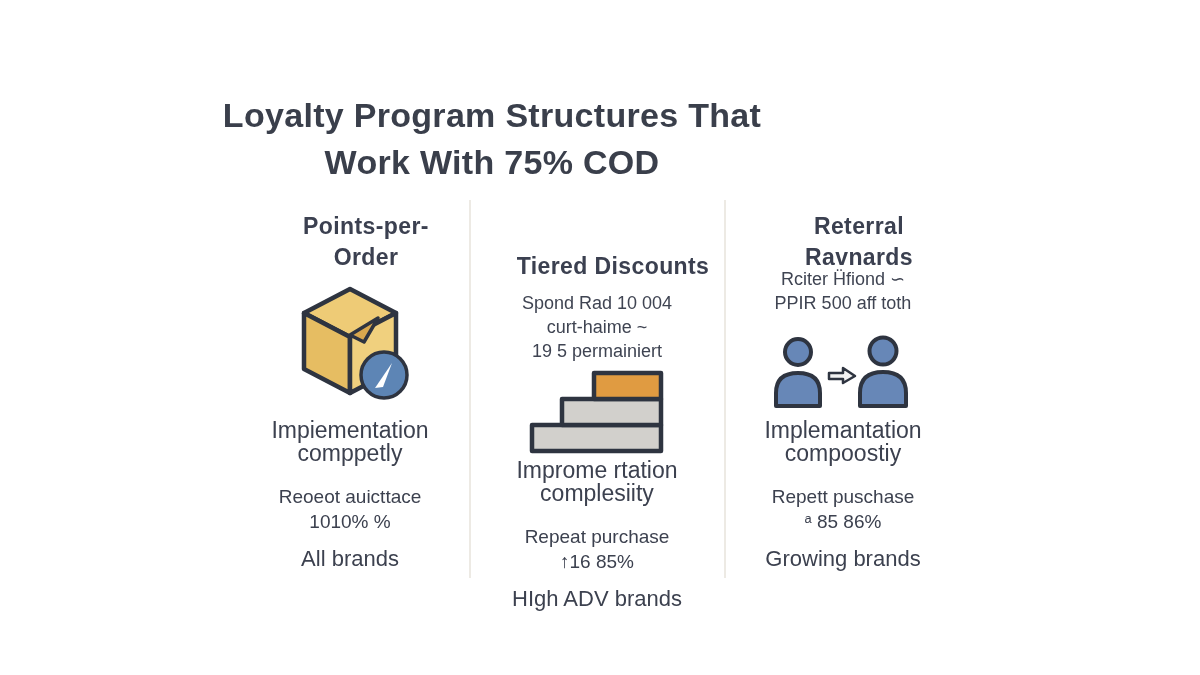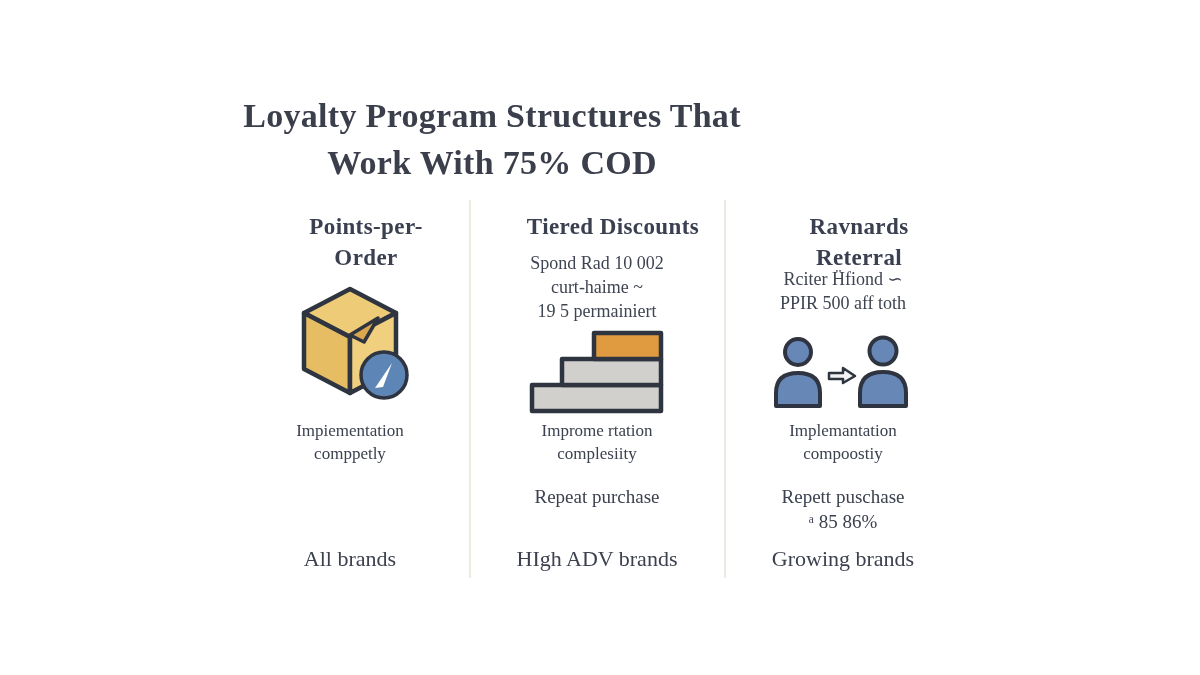--- a/index.html
+++ b/index.html
@@ -1,41 +1,41 @@
 <!DOCTYPE html>
 <html style="--text: #3c414f; --title-text: #3a3f4b; --divider: #edeae4; --outline: #2e3440; --box-tan: #e6bd62; --box-tan-light: #eecb76; --box-tan-lighter: #f0d07e; --box-flap: #d9a84e; --badge-blue: #5d85b5; --step-gray: #d2d0cc; --step-orange: #e09b41; --person-blue: #6787b7; --arrow-white: #f2f2f2;"><head>
 <meta charset="utf-8">
 <style>
   html,body{margin:0;padding:0;background:#ffffff;}
   .canvas{
     position:relative;width:984px;height:675px;background:#ffffff;overflow:hidden;
-    font-family:Liberation Serif, serif;color:#3c414f;
+    font-family:Liberation Sans, sans-serif;color:#3c414f;
   }
   .title{
     position:absolute;top:92px;left:0;width:100%;text-align:center;
     color:#3a3f4b;font-weight:700;font-size:34px;line-height:47px;letter-spacing:.3px;
   }
   .divider{position:absolute;top:200px;width:2px;height:378px;background:#edeae4;}
   .divider-1{left:469px;}
   .divider-2{left:724px;}
   .col{position:absolute;top:205px;height:380px;text-align:center;}
   .col-1{left:230px;width:240px;}
-  .col-2{left:477px;width:240px;}
+  .col-2{left:477px;width:240px;margin-top:40px;}
   .col-3{left:728px;width:230px;}
   .heading{position:absolute;top:6px;left:16px;width:100%;font-size:23px;font-weight:700;line-height:31px;letter-spacing:.4px;color:#3b4050;}
   .heading span{display:block;}
   .subtitle{position:absolute;left:0;width:100%;font-size:18px;font-weight:500;line-height:24px;color:#3f4452;}
   .subtitle span{display:block;}
   .col-2 .subtitle{top:46px;}
   .col-3 .subtitle{top:62px;}
   .icon-wrap{position:absolute;left:0;width:100%;display:flex;justify-content:center;}
   .col-1 .icon-wrap{top:78px;}
   .col-2 .icon-wrap{top:120px;}
   .col-3 .icon-wrap{top:130px;}
-  .complexity{position:absolute;top:214px;left:0;width:100%;font-size:17px;font-weight:500;line-height:23px;}
+  .complexity{position:absolute;top:214px;left:0;width:100%;font-size:23px;font-weight:500;line-height:23px;}
   .complexity span{display:block;}
   .repeat{position:absolute;top:279px;left:0;width:100%;font-size:19px;font-weight:500;line-height:25px;}
   .repeat span{display:block;}
   .audience{position:absolute;top:341px;left:0;width:100%;font-size:22px;font-weight:500;}
 </style>
 </head>
 <body>
 
 <div class="canvas">
 
@@ -61,55 +61,60 @@
           <path d="M61 52 L89 35 L75 59 Z" style="fill:var(--box-flap);stroke-width:3.5;"></path>
         </g>
         <circle cx="95" cy="92" r="23" style="fill:var(--badge-blue);stroke:var(--outline);stroke-width:3.5;"></circle>
         <path d="M86 105 L103 80 L94 104 Z" style="fill:#ffffff;"></path>
       </svg>
     </div>
     <div class="complexity">
       <span>Impiementation</span>
       <span>comppetly</span>
     </div>
+    <div class="repeat">
+      <span>Reoeot auicttace</span>
+      <span>1010% %</span>
+    </div>
     <div class="audience">All brands</div>
   </div>
 
   <div class="col col-2">
     <div class="heading">
       <span>Tiered Discounts</span>
     </div>
     <div class="subtitle">
-      <span>Spond Rad 10 002</span>
+      <span>Spond Rad 10 004</span>
       <span>curt-haime ~</span>
       <span>19 5 permainiert</span>
     </div>
     <div class="icon-wrap">
       <svg width="140" height="92" viewBox="0 0 140 92">
         <g style="stroke:var(--outline);stroke-width:4.5;stroke-linejoin:round;">
           <rect x="5" y="60" width="129" height="26" style="fill:var(--step-gray);"></rect>
           <rect x="35" y="34" width="99" height="26" style="fill:var(--step-gray);"></rect>
           <rect x="67" y="8" width="67" height="26" style="fill:var(--step-orange);"></rect>
         </g>
       </svg>
     </div>
     <div class="complexity">
       <span>Improme rtation</span>
       <span>complesiity</span>
     </div>
     <div class="repeat">
       <span>Repeat purchase</span>
+      <span>↑16 85%</span>
     </div>
     <div class="audience">HIgh ADV brands</div>
   </div>
 
   <div class="col col-3">
     <div class="heading">
+      <span>Reterral</span>
       <span>Ravnards</span>
-      <span>Reterral</span>
     </div>
     <div class="subtitle">
       <span>Rciter Ḧfiond ∽</span>
       <span>PPIR 500 aff toth</span>
     </div>
     <div class="icon-wrap">
       <svg width="152" height="74" viewBox="0 0 152 74">
         <g style="fill:var(--person-blue);stroke:var(--outline);stroke-width:4;stroke-linejoin:round;">
           <circle cx="31" cy="17" r="13"></circle>
           <path d="M9 71 L9 58 Q9 38 31 38 Q53 38 53 58 L53 71 Z"></path>

